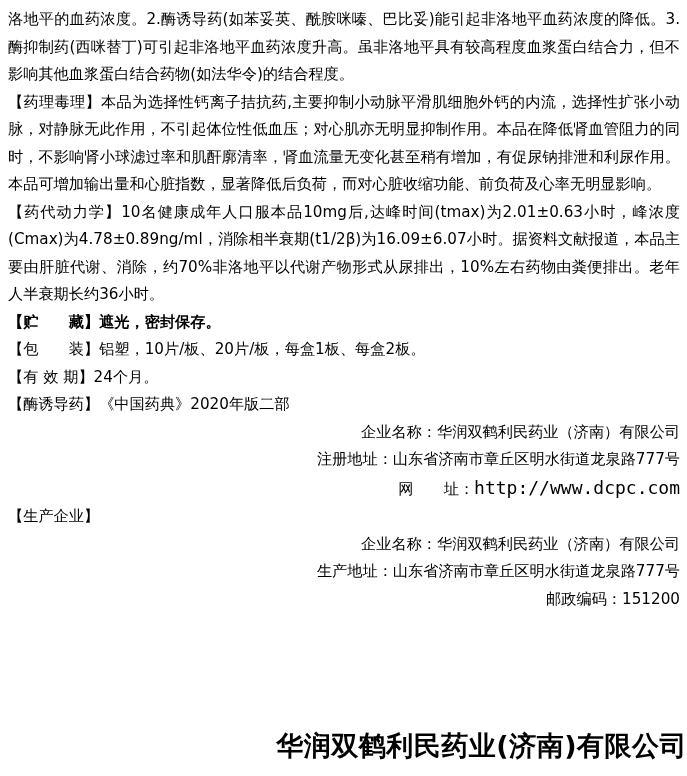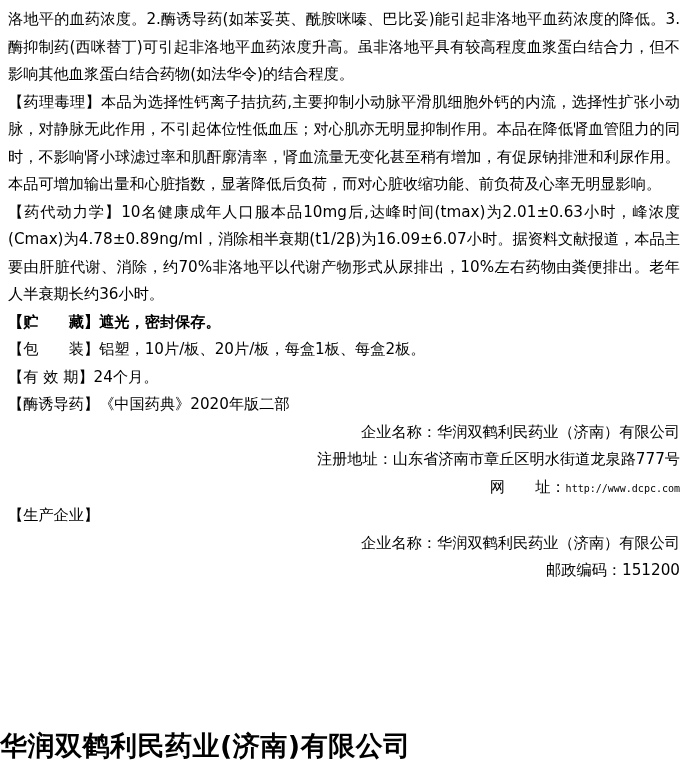--- a/index.html
+++ b/index.html
@@ -56,32 +56,32 @@
   }
   .kv-key {
     display: inline-block;
     width: 108px;
   }
   .footer {
     position: absolute;
     left: 0;
     right: 0;
     bottom: 8px;
-    text-align: left;
+    text-align: right;
   }
   .company-name {
     font-size: 27px;
     font-weight: bold;
     line-height: 44px;
     letter-spacing: 0.5px;
     font-family: "DejaVu Sans", "Liberation Sans", sans-serif;
   }
   .mono-inline {
     font-family: "DejaVu Sans Mono", "Liberation Mono", monospace;
-    font-size: 10px;
+    font-size: 18px;
   }
 </style>
 </head>
 <body>
 
 <div class="page">
 
   <div class="body-text">
 
     <p class="para flow">洛地平的血药浓度。2.酶诱导药(如苯妥英、酰胺咪嗪、巴比妥)能引起非洛地平血药浓度的降低。3.酶抑制药(西咪替丁)可引起非洛地平血药浓度升高。虽非洛地平具有较高程度血浆蛋白结合力，但不影响其他血浆蛋白结合药物(如法华令)的结合程度。</p>
@@ -106,20 +106,21 @@
       <p class="kv-row"><span class="kv-key">企业名称：</span><span>华润双鹤利民药业（济南）有限公司</span></p>
 
       <p class="kv-row"><span class="kv-key">注册地址：</span><span>山东省济南市章丘区明水街道龙泉路777号</span></p>
 
       <p class="kv-row"><span class="kv-key">网　　址：</span><span class="mono-inline">http://www.dcpc.com</span></p>
 
       <p>【生产企业】</p>
 
       <p class="kv-row"><span class="kv-key">企业名称：</span><span>华润双鹤利民药业（济南）有限公司</span></p>
 
+      <p class="kv-row"><span class="kv-key">生产地址：</span><span>山东省济南市章丘区明水街道龙泉路777号</span></p>
 
       <p class="kv-row"><span class="kv-key">邮政编码：</span><span>151200</span></p>
 
     </div>
   </div>
 
   <div class="footer">
     <div class="company-name">华润双鹤利民药业(济南)有限公司</div>
   </div>
 

